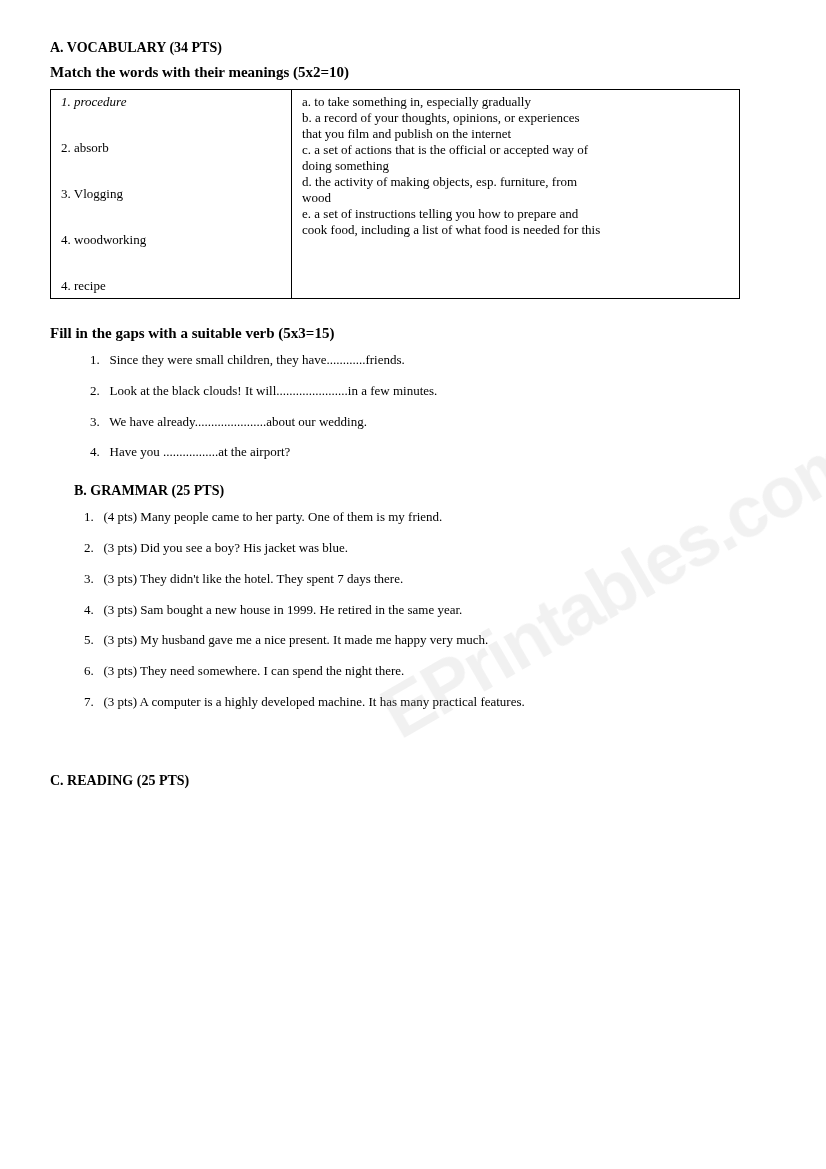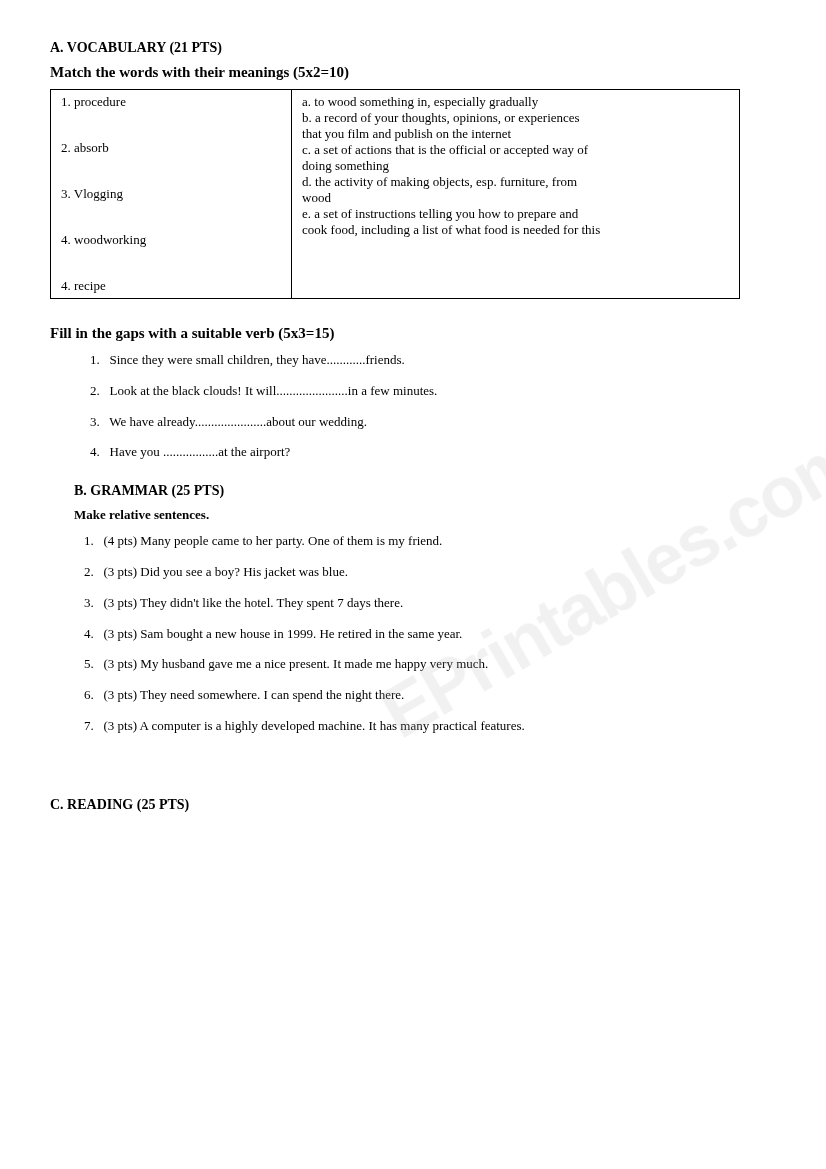--- a/index.html
+++ b/index.html
@@ -91,56 +91,55 @@
       margin-bottom: 8px;
       font-size: 13px;
     }
   </style>
 </head>
 <body>
 
 <div class="watermark">EPrintables.com</div>
 
 <div class="section">
-  <div class="section-header">A.    VOCABULARY (21 PTS)</div>
+  <div class="section-header">A.    VOCABULARY (34 PTS)</div>
   <div class="sub-title">Match the words with their meanings (5x2=10)</div>
 
   <table class="vocab-table">
     <tbody>
       <tr>
         <td class="left-col" rowspan="5">
-          <div style="margin-bottom:30px;">1.  procedure</div>
+          <div style="margin-bottom:30px;font-style:italic;">1.  procedure</div>
           <div style="margin-bottom:30px;">2.  absorb</div>
           <div style="margin-bottom:30px;">3.  Vlogging</div>
           <div style="margin-bottom:30px;">4.  woodworking</div>
           <div>4.  recipe</div>
         </td>
         <td class="right-col">
-          <div>a. to wood something in, especially gradually</div>
+          <div>a. to take something in, especially gradually</div>
           <div>b. a record of your thoughts, opinions, or experiences<br>that you film and publish on the internet</div>
           <div>c. a set of actions that is the official or accepted way of<br>doing something</div>
           <div>d. the activity of making objects, esp. furniture, from<br>wood</div>
           <div>e. a set of instructions telling you how to prepare and<br>cook food, including a list of what food is needed for this</div>
         </td>
       </tr>
     </tbody>
   </table>
 
   <div class="sub-title" style="margin-top:26px;">Fill in the gaps with a suitable verb (5x3=15)</div>
   <ol class="fill-list" style="margin-left:40px;">
     <li>1. &nbsp; Since they were small children, they have............friends.</li>
     <li>2. &nbsp; Look at the black clouds! It will......................in a few minutes.</li>
     <li style="margin-top:6px;">3. &nbsp; We have already......................about our wedding.</li>
     <li style="margin-top:6px;">4. &nbsp; Have you .................at the airport?</li>
   </ol>
 </div>
 
 <div class="section" style="margin-top:20px;margin-left:24px;">
   <div class="section-header">B.  GRAMMAR (25 PTS)</div>
-  <div class="make-relative">Make relative sentences.</div>
   <ol class="grammar-list" style="margin-left:10px;">
     <li>1. &nbsp; (4 pts) Many people came to her party. One of them is my friend.</li>
     <li>2. &nbsp; (3 pts) Did you see a boy? His jacket was blue.</li>
     <li>3. &nbsp; (3 pts) They didn't like the hotel. They spent 7 days there.</li>
     <li>4. &nbsp; (3 pts) Sam bought a new house in 1999. He retired in the same year.</li>
     <li>5. &nbsp; (3 pts) My husband gave me a nice present. It made me happy very much.</li>
     <li>6. &nbsp; (3 pts) They need somewhere. I can spend the night there.</li>
     <li>7. &nbsp; (3 pts) A computer is a highly developed machine. It has many practical features.</li>
   </ol>
 </div>

